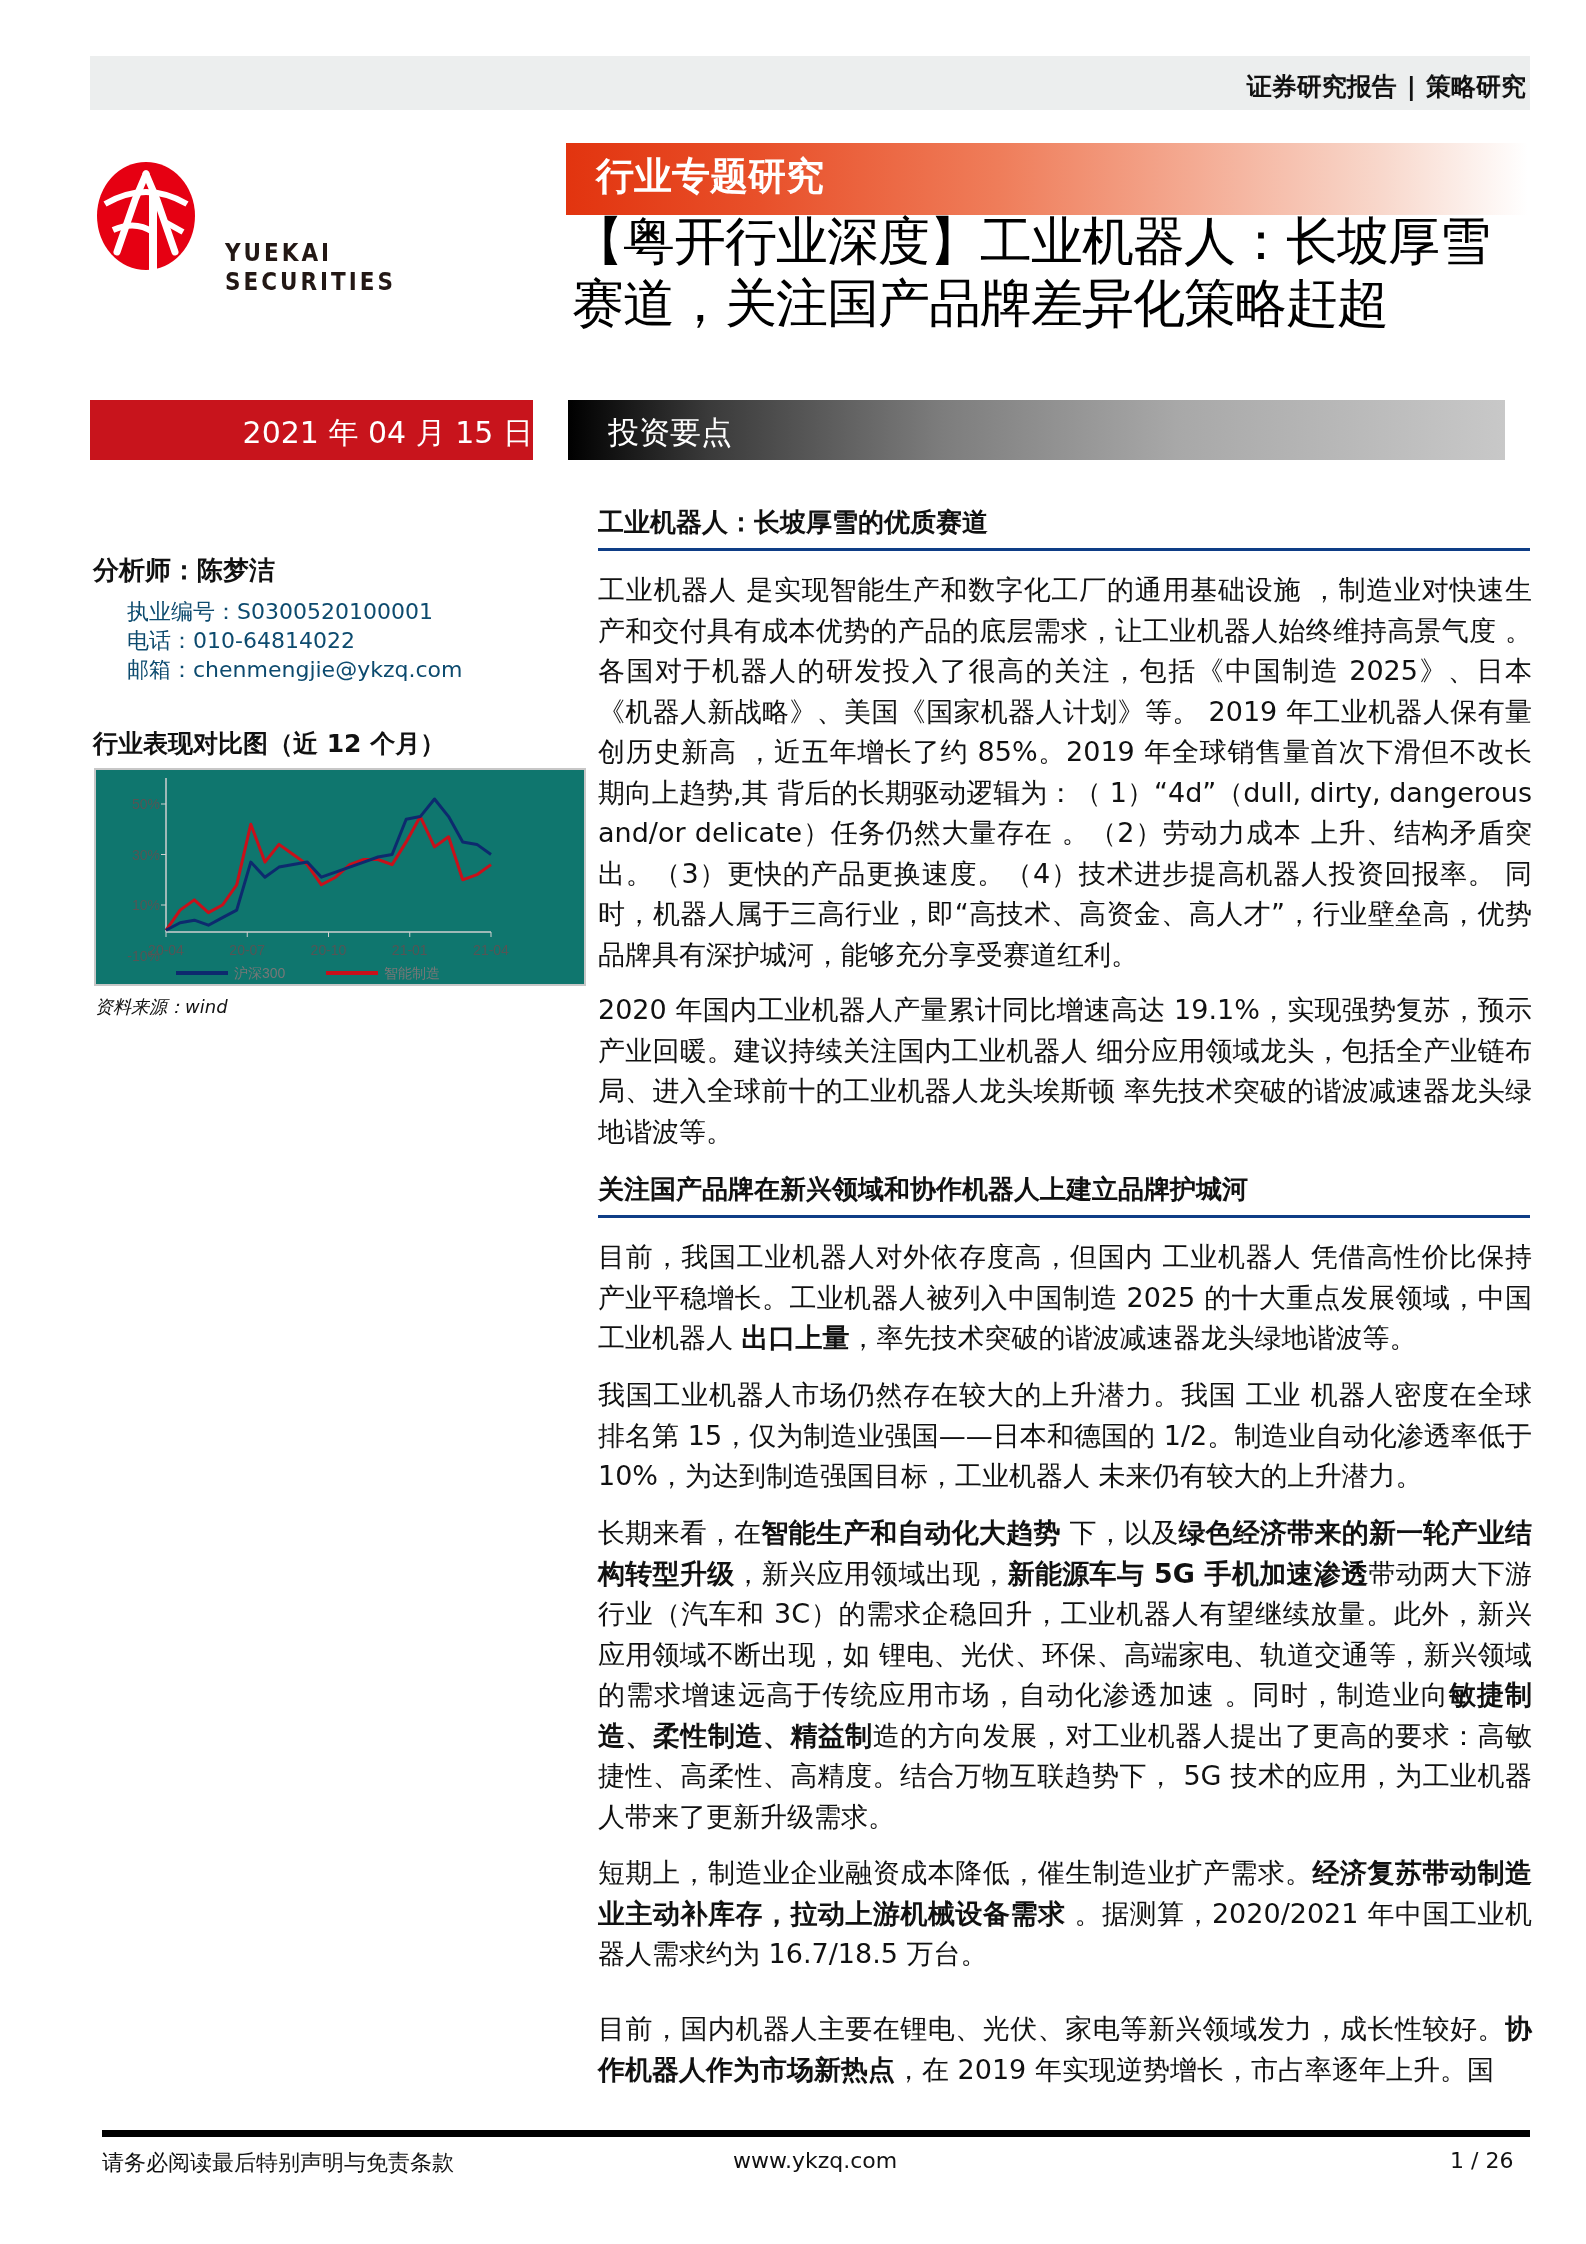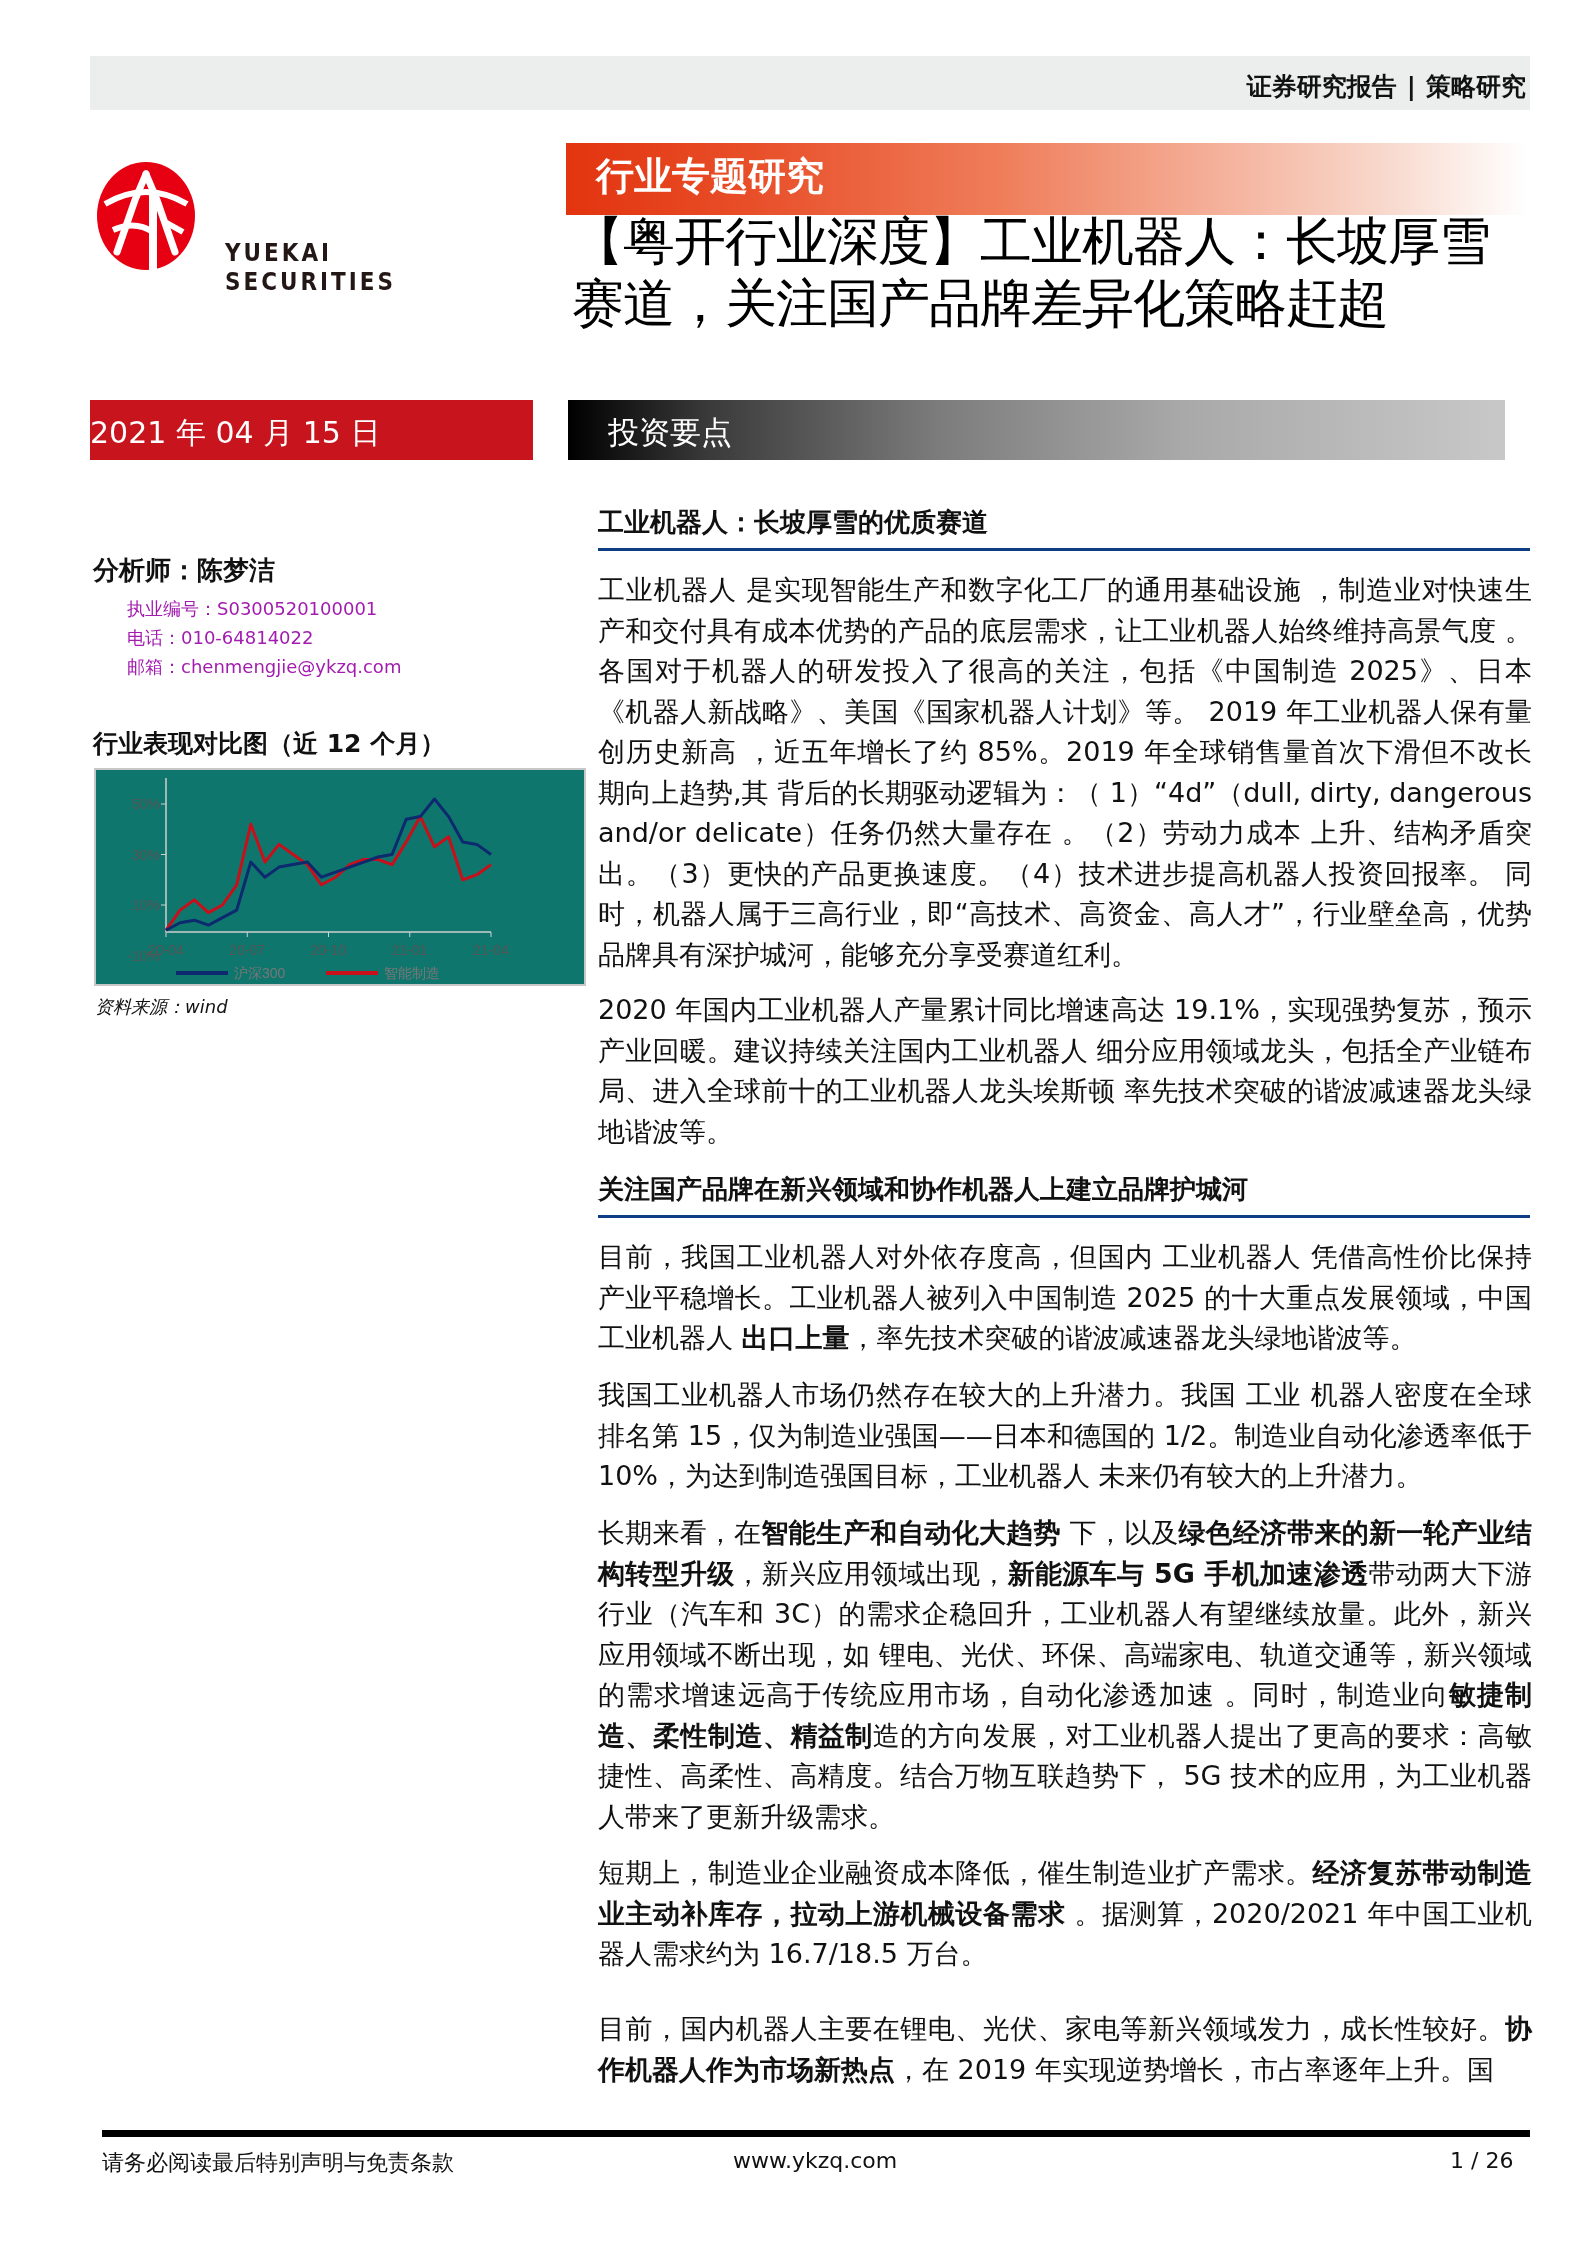--- a/index.html
+++ b/index.html
@@ -21,28 +21,28 @@
   
   .cat { left:566px; top:143px; width:962px; height:72px;
          background:linear-gradient(90deg,#e2340f 0%, #e8502a 20%, #ef7d5a 45%, #f4aa92 65%, #f8d8cc 85%, #ffffff 100%);font-weight:bold; }
   .cat span { position:absolute; left:30px; top:8px; font-size:38px; color:#fff; }
 
   
   .title { left:572px; top:210px; width:960px; font-size:52px; line-height:62px; color:#000; letter-spacing:-1px; }
 
   
   .datebox { left:90px; top:400px; width:443px; height:60px; background:#c8141c; }
-  .datebox span { position:absolute; left:0; right:8px; top:13px; text-align:left; font-size:30px; color:#fff; }
+  .datebox span { position:absolute; left:0; right:0; top:13px; text-align:right; font-size:30px; color:#fff; }
   .kpbar { left:568px; top:400px; width:937px; height:60px;
            background:linear-gradient(90deg,#000 0%, #3a3a3a 15%, #7d7d7d 40%, #a8a8a8 65%, #c8c8c8 100%); }
   .kpbar span { position:absolute; left:16px; top:12px; font-size:31px; color:#fff;margin-left:24px; }
 
   
   .analyst-name { left:93px; top:553px; font-size:26px; font-weight:bold; }
-  .analyst-line { left:127px; font-size:18px; color:#a21caf; }
+  .analyst-line { left:127px; font-size:22px; color:#0c4a6e; }
   .chart-title { left:93px; top:727px; font-size:25px; font-weight:bold; }
   .chart-box { left:94px; top:768px; width:492px; height:218px; border:2px solid #c7c7c7; box-sizing:border-box; background:#0f766e; }
   .source { left:95px; top:995px; font-size:18px; font-style:italic; color:#111; }
 
   
   .sec-head { left:598px; width:932px; font-size:26px; font-weight:bold; padding-bottom:8px; border-bottom:3px solid #0e3d86; }
   .para { left:598px; width:934px; font-size:27px; line-height:40.5px; color:#111; text-align:justify; }
   .para b { font-weight:bold; }
 
   

